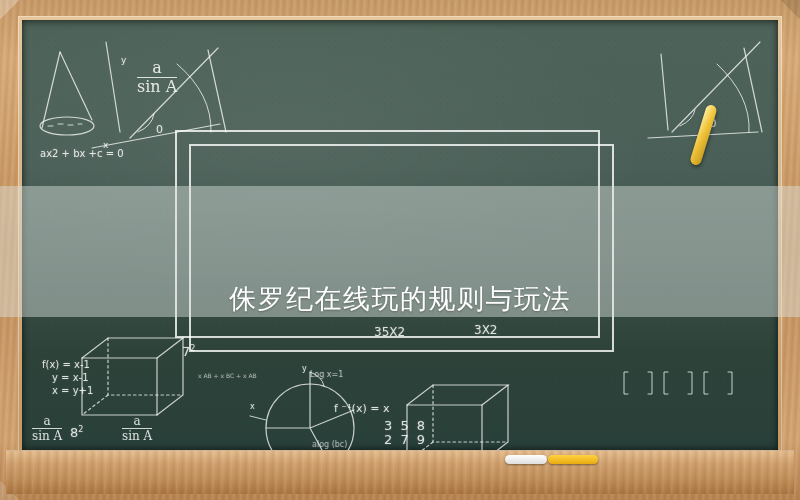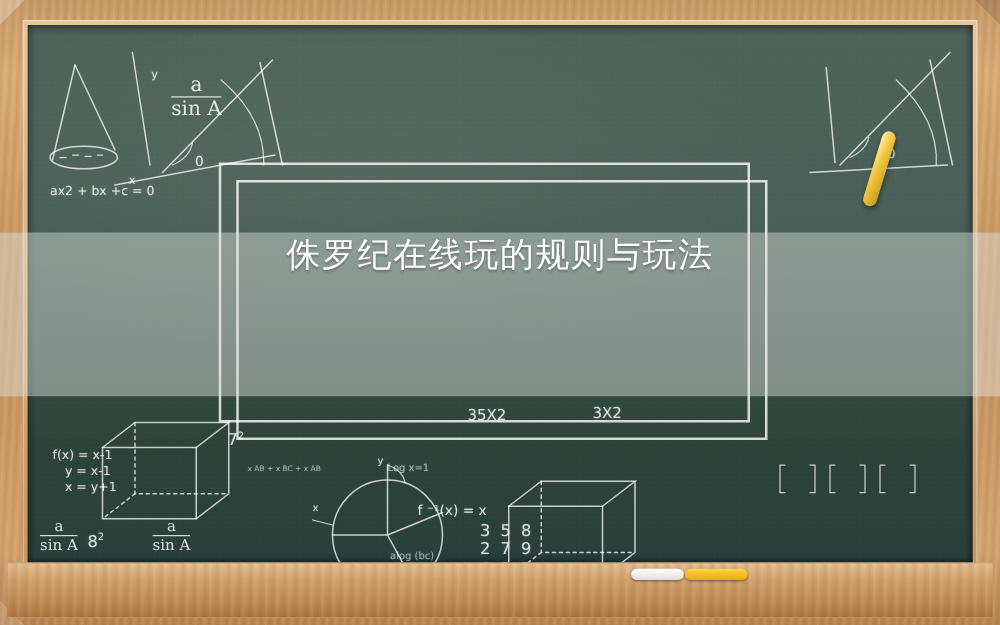--- a/index.html
+++ b/index.html
@@ -72,21 +72,21 @@
   }
   #deco-rect-outer { left: 153px; top: 110px; width: 425px; height: 208px; }
   #deco-rect-inner { left: 167px; top: 124px; width: 425px; height: 208px; }
 
   
   #title-band {
     position: absolute;
     left: 0; top: 186px;
     width: 800px; height: 131px;
     background: rgba(222,228,224,.45);
-    display: flex; align-items: flex-start; justify-content: center;
+    display: flex; align-items: flex-end; justify-content: center;
     z-index: 6;
   }
   #page-title {
     color: #ffffff;
     font-size: 27px;
     letter-spacing: 1.5px;
     font-weight: 400;
     text-shadow: 0 1px 2px rgba(0,0,0,.28);
     white-space: nowrap;
   }

